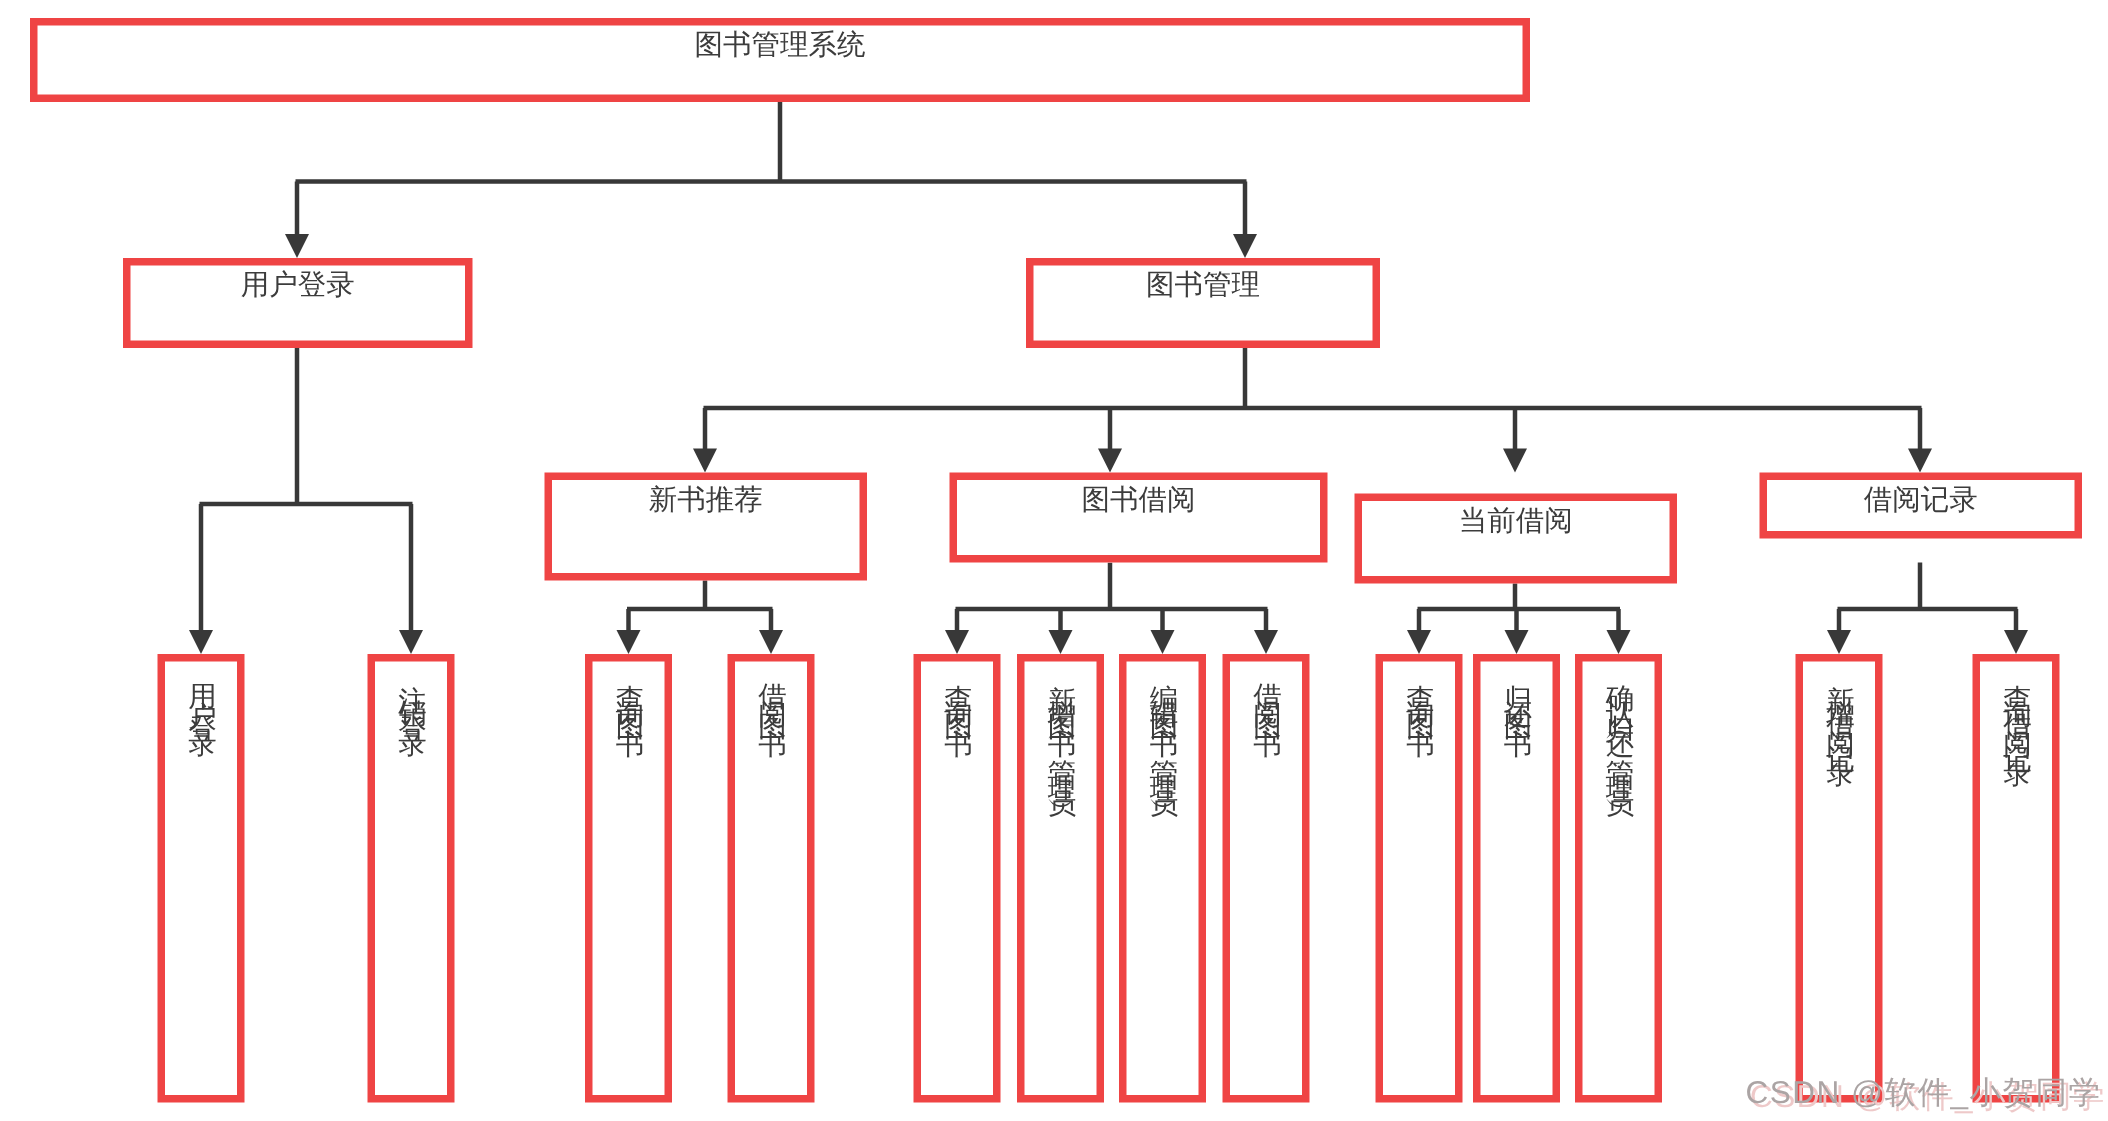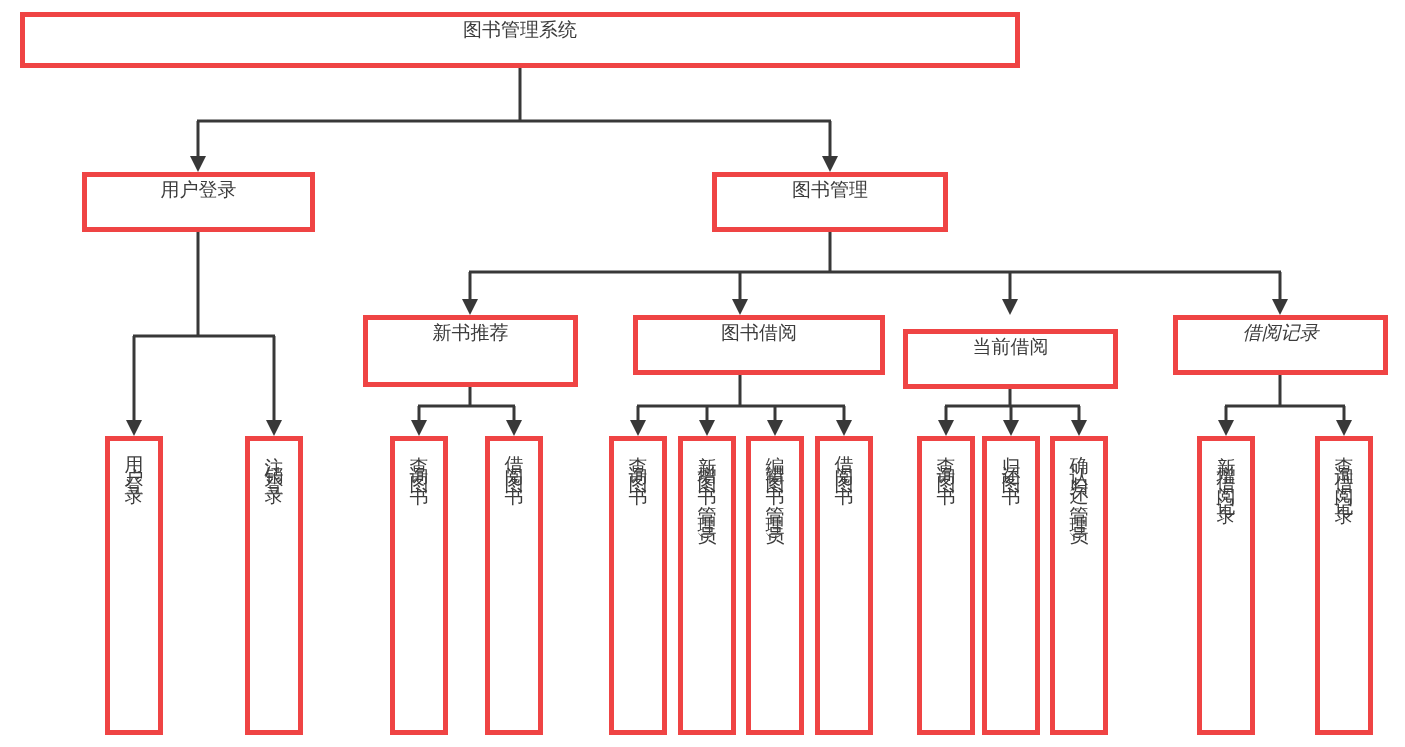--- a/index.html
+++ b/index.html
@@ -127,34 +127,34 @@
     </g>
   </svg>
 
   <div class="node root">
     <span>图书管理系统</span>
   </div>
 
   <div class="node" style="left:82px;top:172px;width:233px;height:60px;">
     <span>用户登录</span>
   </div>
-  <div class="node" style="left:712px;top:172px;width:236px;height:60px;">
+  <div class="node" style="left:684px;top:172px;width:236px;height:60px;">
     <span>图书管理</span>
   </div>
 
   <div class="node" style="left:363px;top:315px;width:215px;height:72px;">
     <span>新书推荐</span>
   </div>
   <div class="node" style="left:633px;top:315px;width:252px;height:60px;">
     <span>图书借阅</span>
   </div>
   <div class="node" style="left:903px;top:329px;width:215px;height:60px;">
     <span>当前借阅</span>
   </div>
-  <div class="node" style="left:1173px;top:315px;width:215px;height:60px;font-style:italic;">
+  <div class="node" style="left:1173px;top:315px;width:215px;height:44px;">
     <span>借阅记录</span>
   </div>
 
   <div class="node vert" style="left:105px;top:436px;width:58px;height:299px;">
     <span class="vtext">用户登录</span>
   </div>
   <div class="node vert" style="left:245px;top:436px;width:58px;height:299px;">
     <span class="vtext">注销登录</span>
   </div>
 
@@ -188,14 +188,15 @@
     <span class="vtext">确认归还（管理员）</span>
   </div>
 
   <div class="node vert" style="left:1197px;top:436px;width:58px;height:299px;">
     <span class="vtext">新增借阅记录</span>
   </div>
   <div class="node vert" style="left:1315px;top:436px;width:58px;height:299px;">
     <span class="vtext">查询借阅记录</span>
   </div>
 
+  <div class="watermark">CSDN @软件_小贺同学</div>
 
 </div>
 
 </body></html>

